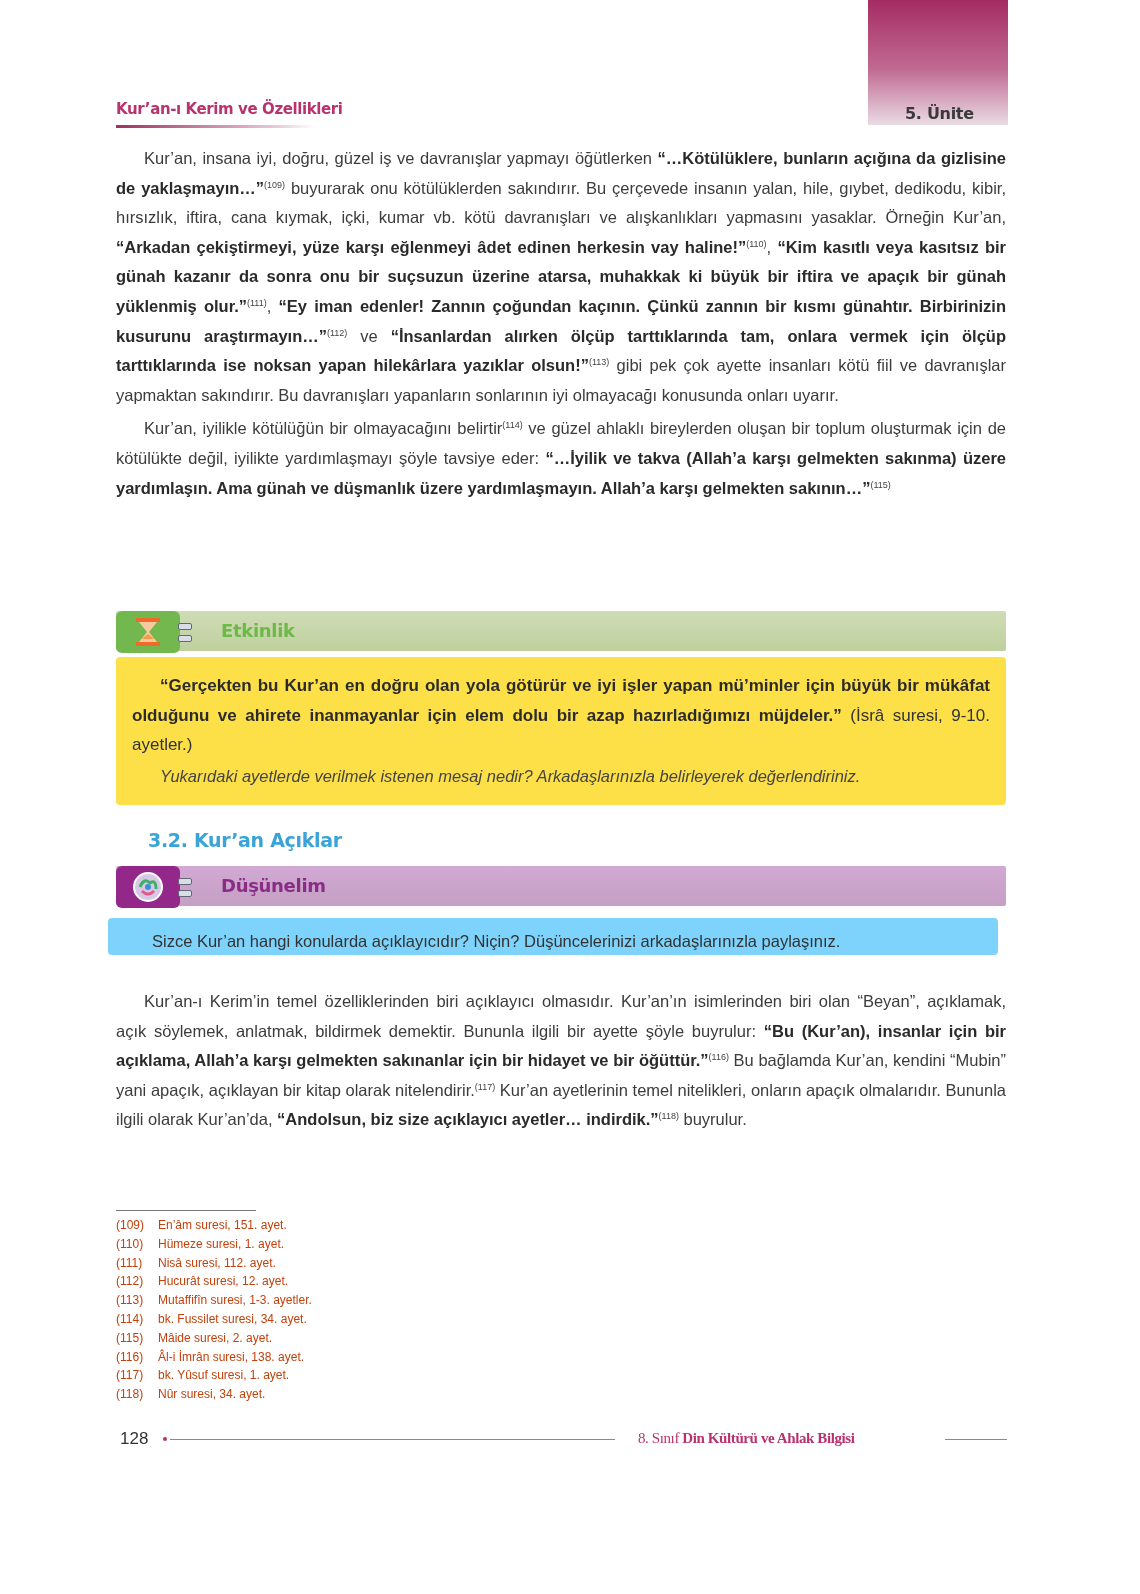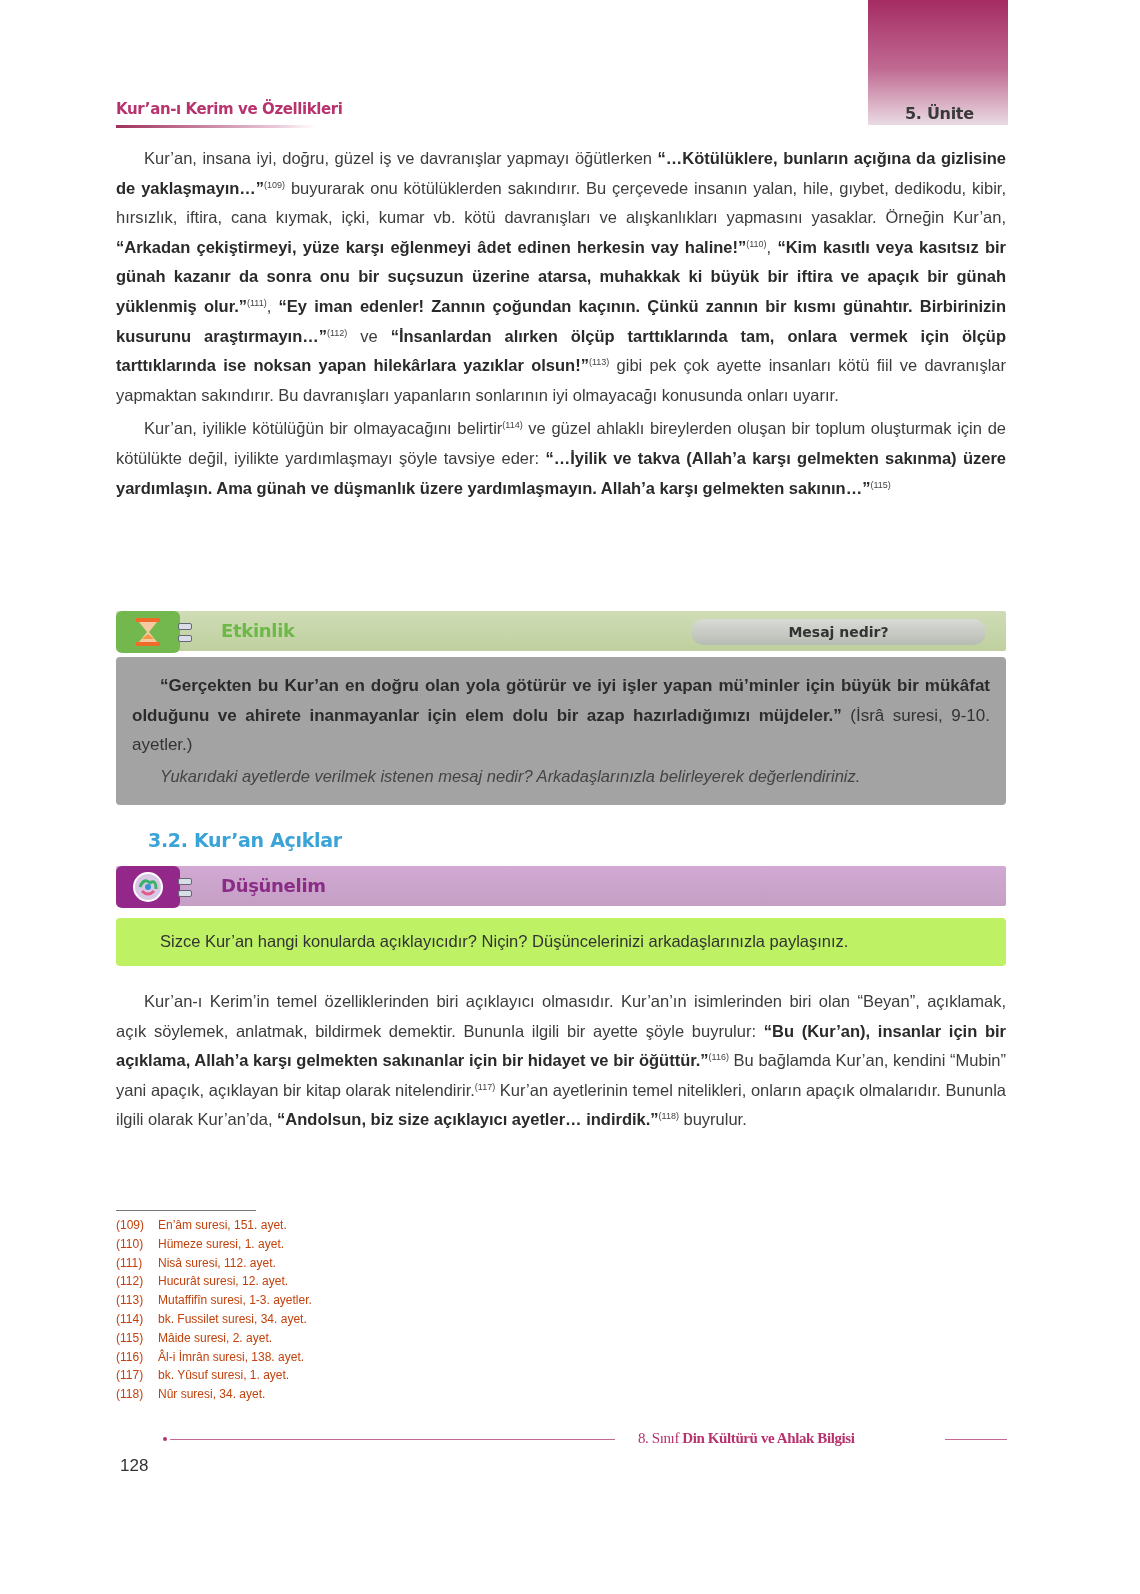--- a/index.html
+++ b/index.html
@@ -47,55 +47,55 @@
     .etk-icon { background: #72b84e; }
     .etk-title { color: #6cb948; }
     .etk-pill {
       position: absolute; left: 575px; top: 8px; width: 295px; height: 26px; border-radius: 13px;
       background: linear-gradient(to bottom, #d8dbd6, #b7bcb3); text-align: center;
       font-size: 14px; font-weight: bold; line-height: 26px; color: #333;
       font-family: "DejaVu Sans", sans-serif;
     }
     .etk-body {
       position: absolute; left: 116px; top: 657px; width: 890px; height: 148px;
-      background: #a3a3a3; border-radius: 4px;
+      background: #fde047; border-radius: 4px;
     }
     .etk-quote {
       position: absolute; left: 16px; top: 14px; width: 858px; font-size: 17px; line-height: 29.5px;
       text-align: justify; color: #333; text-indent: 28px;
     }
     .etk-quote b { color: #2b2b2b; }
     .etk-question {
       position: absolute; left: 44px; top: 110px; font-size: 16.5px; font-style: italic; color: #444;
     }
 
     .section-heading {
       position: absolute; left: 148px; top: 829px; font-size: 19px; font-weight: bold; color: #3aa3d8;
       font-family: "DejaVu Sans", sans-serif; letter-spacing: -0.3px;
     }
     .dus-header { top: 866px; background: linear-gradient(to bottom, #d1a9d3, #c59fc4); }
     .dus-icon { background: #94288a; }
     .dus-title { color: #8a2c86; }
     .dus-body {
-      position: absolute; left: 116px; top: 918px; width: 890px; height: 48px;
-      background: #bef264; border-radius: 4px;
+      position: absolute; left: 108px; top: 918px; width: 890px; height: 37px;
+      background: #7dd3fc; border-radius: 4px;
     }
     .dus-text {
       position: absolute; left: 44px; top: 14px; font-size: 16.5px; color: #333;
     }
 
     .footnote-rule { position: absolute; left: 116px; top: 1210px; width: 140px; height: 1px; background: #777; }
     .footnotes {
       position: absolute; left: 116px; top: 1216px; font-size: 12px; line-height: 18.8px; color: #c2410c;
       list-style: none; margin: 0; padding: 0;
     }
     .footnotes li { white-space: nowrap; }
     .fn-num { display: inline-block; width: 42px; }
 
-    .page-number { position: absolute; left: 120px; top: 1429px; font-size: 17px; color: #333; margin-top: 27px; }
+    .page-number { position: absolute; left: 120px; top: 1429px; font-size: 17px; color: #333; }
     .footer-dot { position: absolute; left: 163px; top: 1437px; width: 4px; height: 4px; border-radius: 2px; background: #b8336e; }
     .footer-line-left { position: absolute; left: 170px; top: 1439px; width: 445px; height: 1px; background: #c46a93; }
     .footer-line-right { position: absolute; left: 945px; top: 1439px; width: 62px; height: 1px; background: #c46a93; }
     .book-title {
       position: absolute; left: 638px; top: 1430px; font-size: 15px; color: #b8336e;
       font-family: Liberation Serif, serif; letter-spacing: -0.4px;
     }
     .book-title b { font-weight: bold; }
   </style>
 </head>
@@ -116,21 +116,20 @@
     <svg width="34" height="34" viewBox="0 0 34 34">
       <rect x="5" y="3" width="24" height="4" fill="#f06a2a"></rect>
       <rect x="5" y="27" width="24" height="4" fill="#f06a2a"></rect>
       <path d="M8 7 L26 7 L18 17 L26 27 L8 27 L16 17 Z" fill="#f7c9a0"></path>
       <path d="M11 24 L23 24 L17 19 Z" fill="#f39a45"></path>
     </svg>
   </div>
   <div class="binder" style="top:12px;"></div>
   <div class="binder" style="top:24px;"></div>
   <div class="box-title etk-title">Etkinlik</div>
-  <div class="etk-pill">Mesaj nedir?</div>
 </div>
 <div class="etk-body">
   <div class="etk-quote"><b>“Gerçekten bu Kur’an en doğru olan yola götürür ve iyi işler yapan mü’minler için büyük bir mükâfat olduğunu ve ahirete inanmayanlar için elem dolu bir azap hazırladığımızı müjdeler.”</b><span> (İsrâ suresi, 9-10. ayetler.)</span></div>
   <div class="etk-question">Yukarıdaki ayetlerde verilmek istenen mesaj nedir? Arkadaşlarınızla belirleyerek değerlendiriniz.</div>
 </div>
 
 <div class="section-heading">3.2. Kur’an Açıklar</div>
 
 <div class="box-header dus-header">
   <div class="box-icon dus-icon">

